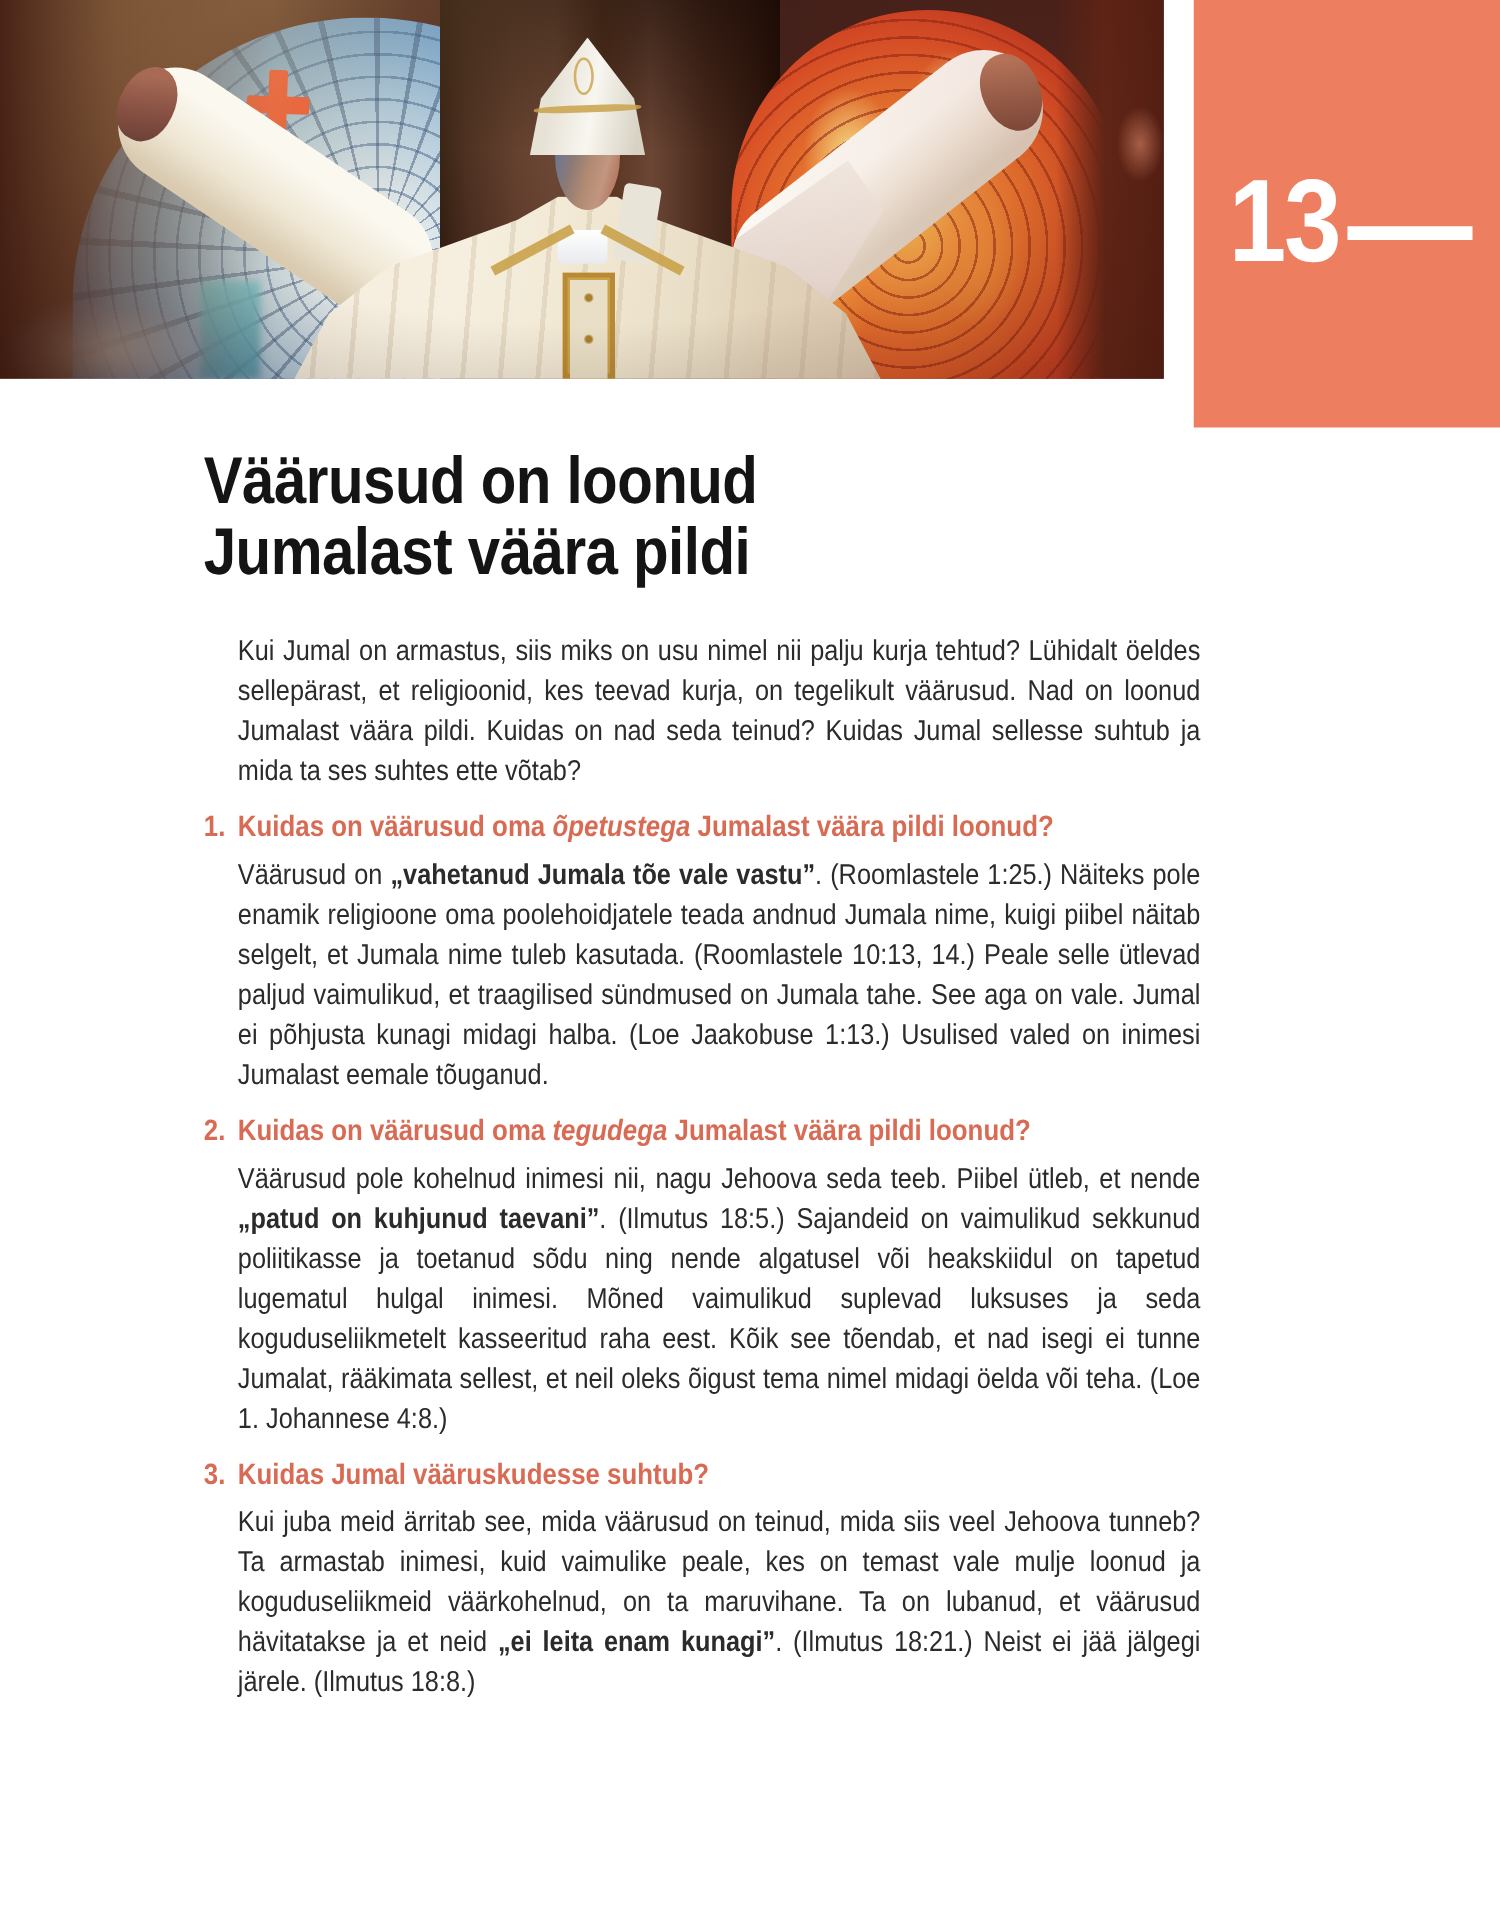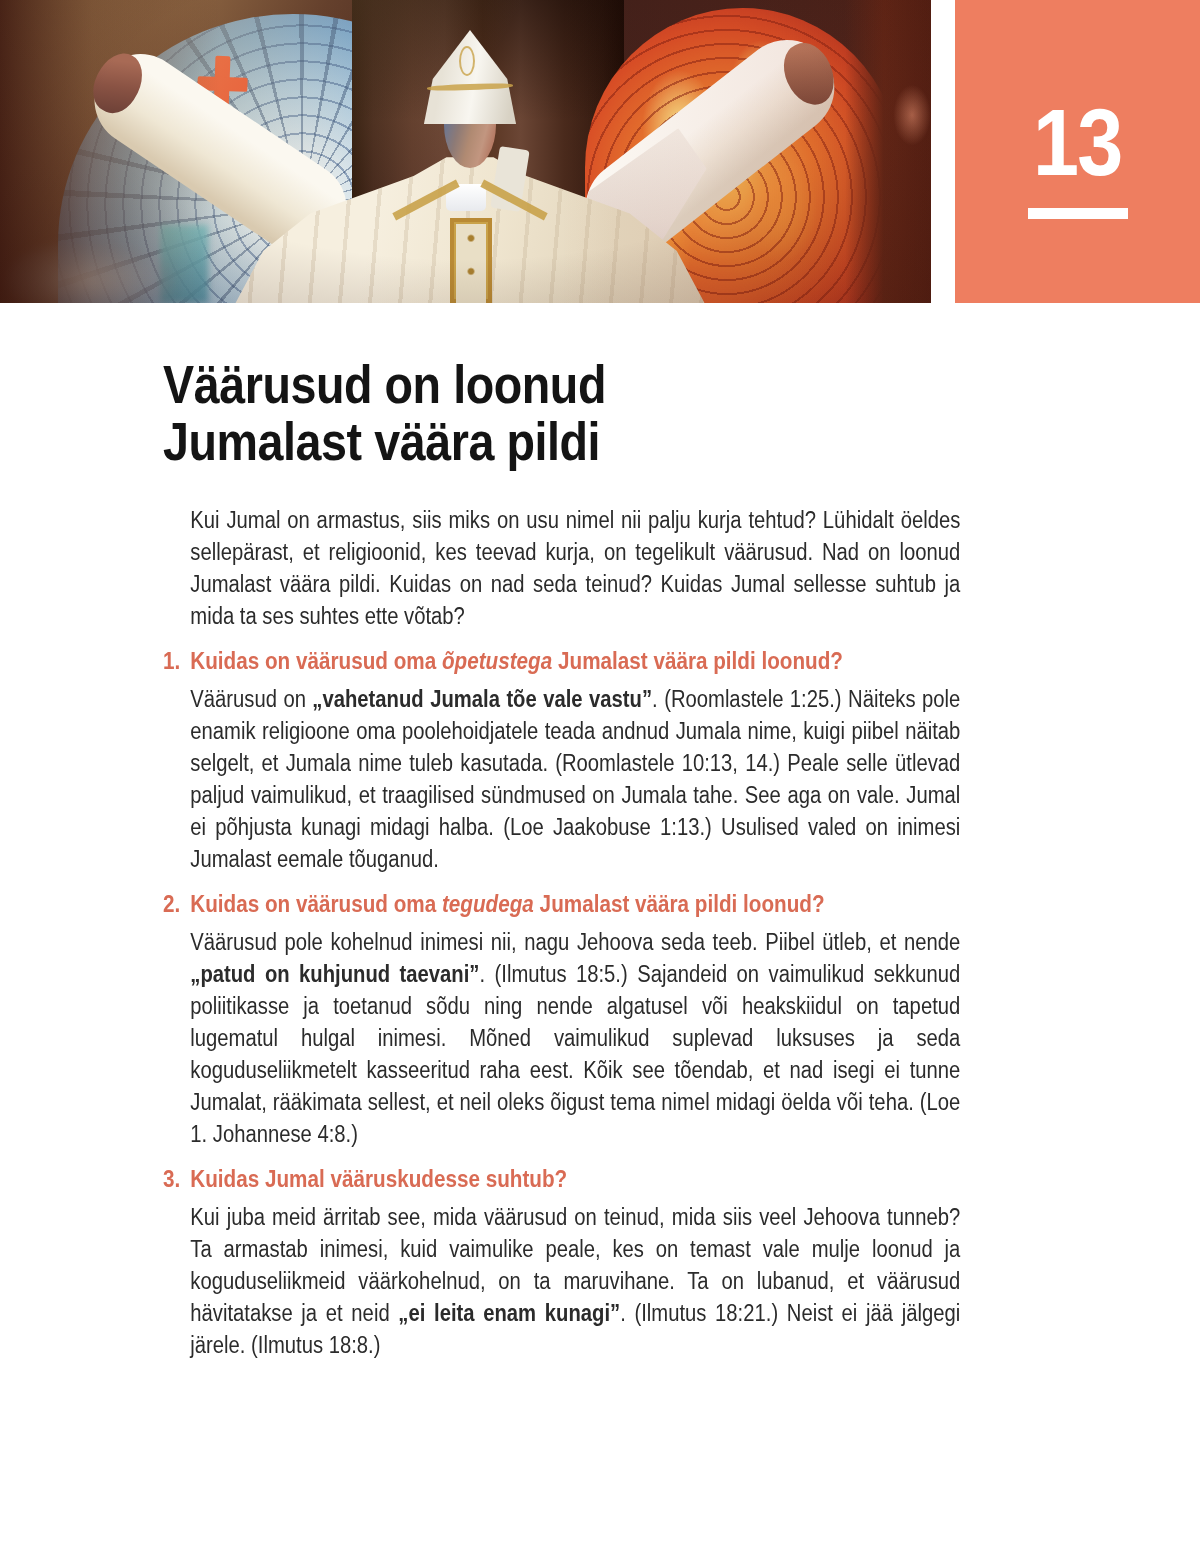--- a/index.html
+++ b/index.html
@@ -84,22 +84,22 @@
     background:
       radial-gradient(circle 6px at 50% 18%, #a87f2f 40%, rgba(168,127,47,0) 70%),
       radial-gradient(circle 6px at 50% 60%, #a87f2f 40%, rgba(168,127,47,0) 70%),
       #e9dfc6;}
   .hero-grain{left:0;top:0;width:100%;height:100%;
     background:
       linear-gradient(270deg, rgba(150,50,25,.16), rgba(150,50,25,0) 40%),
       radial-gradient(ellipse at 50% 35%, rgba(0,0,0,0) 55%, rgba(40,12,6,.26) 100%);}
 
   
-  .chapter-block{position:absolute;left:955px;top:0;width:245px;height:303px;background:var(--chapter-block);
-    display:flex;flex-direction:column;align-items:center;justify-content:center;padding-top:12px;}
+  .chapter-block{position:absolute;left:955px;top:0;width:245px;height:342px;background:var(--chapter-block);
+    display:flex;align-items:center;justify-content:center;padding-top:12px;}
   .chapter-number{color:#ffffff;font-size:94px;font-weight:700;line-height:1;transform:scaleX(.88);letter-spacing:-2px;}
   .chapter-rule{width:100px;height:11px;background:#ffffff;margin-top:18px;}
 
   
   .content{position:absolute;left:163px;top:356px;width:906px;transform:scaleX(.88);transform-origin:0 0;}
   .page-title{font-size:53px;line-height:57px;font-weight:700;color:var(--title-text);letter-spacing:-.5px;}
   .intro{margin-top:34px;padding-left:31px;font-size:23px;line-height:32px;color:var(--body-text);text-align:justify;}
   .section{margin-top:13px;}
   .question{color:var(--question-heading);font-weight:700;font-size:23.5px;line-height:32px;padding-left:31px;text-indent:-31px;}
   .q-num{display:inline-block;width:31px;text-indent:0;}

